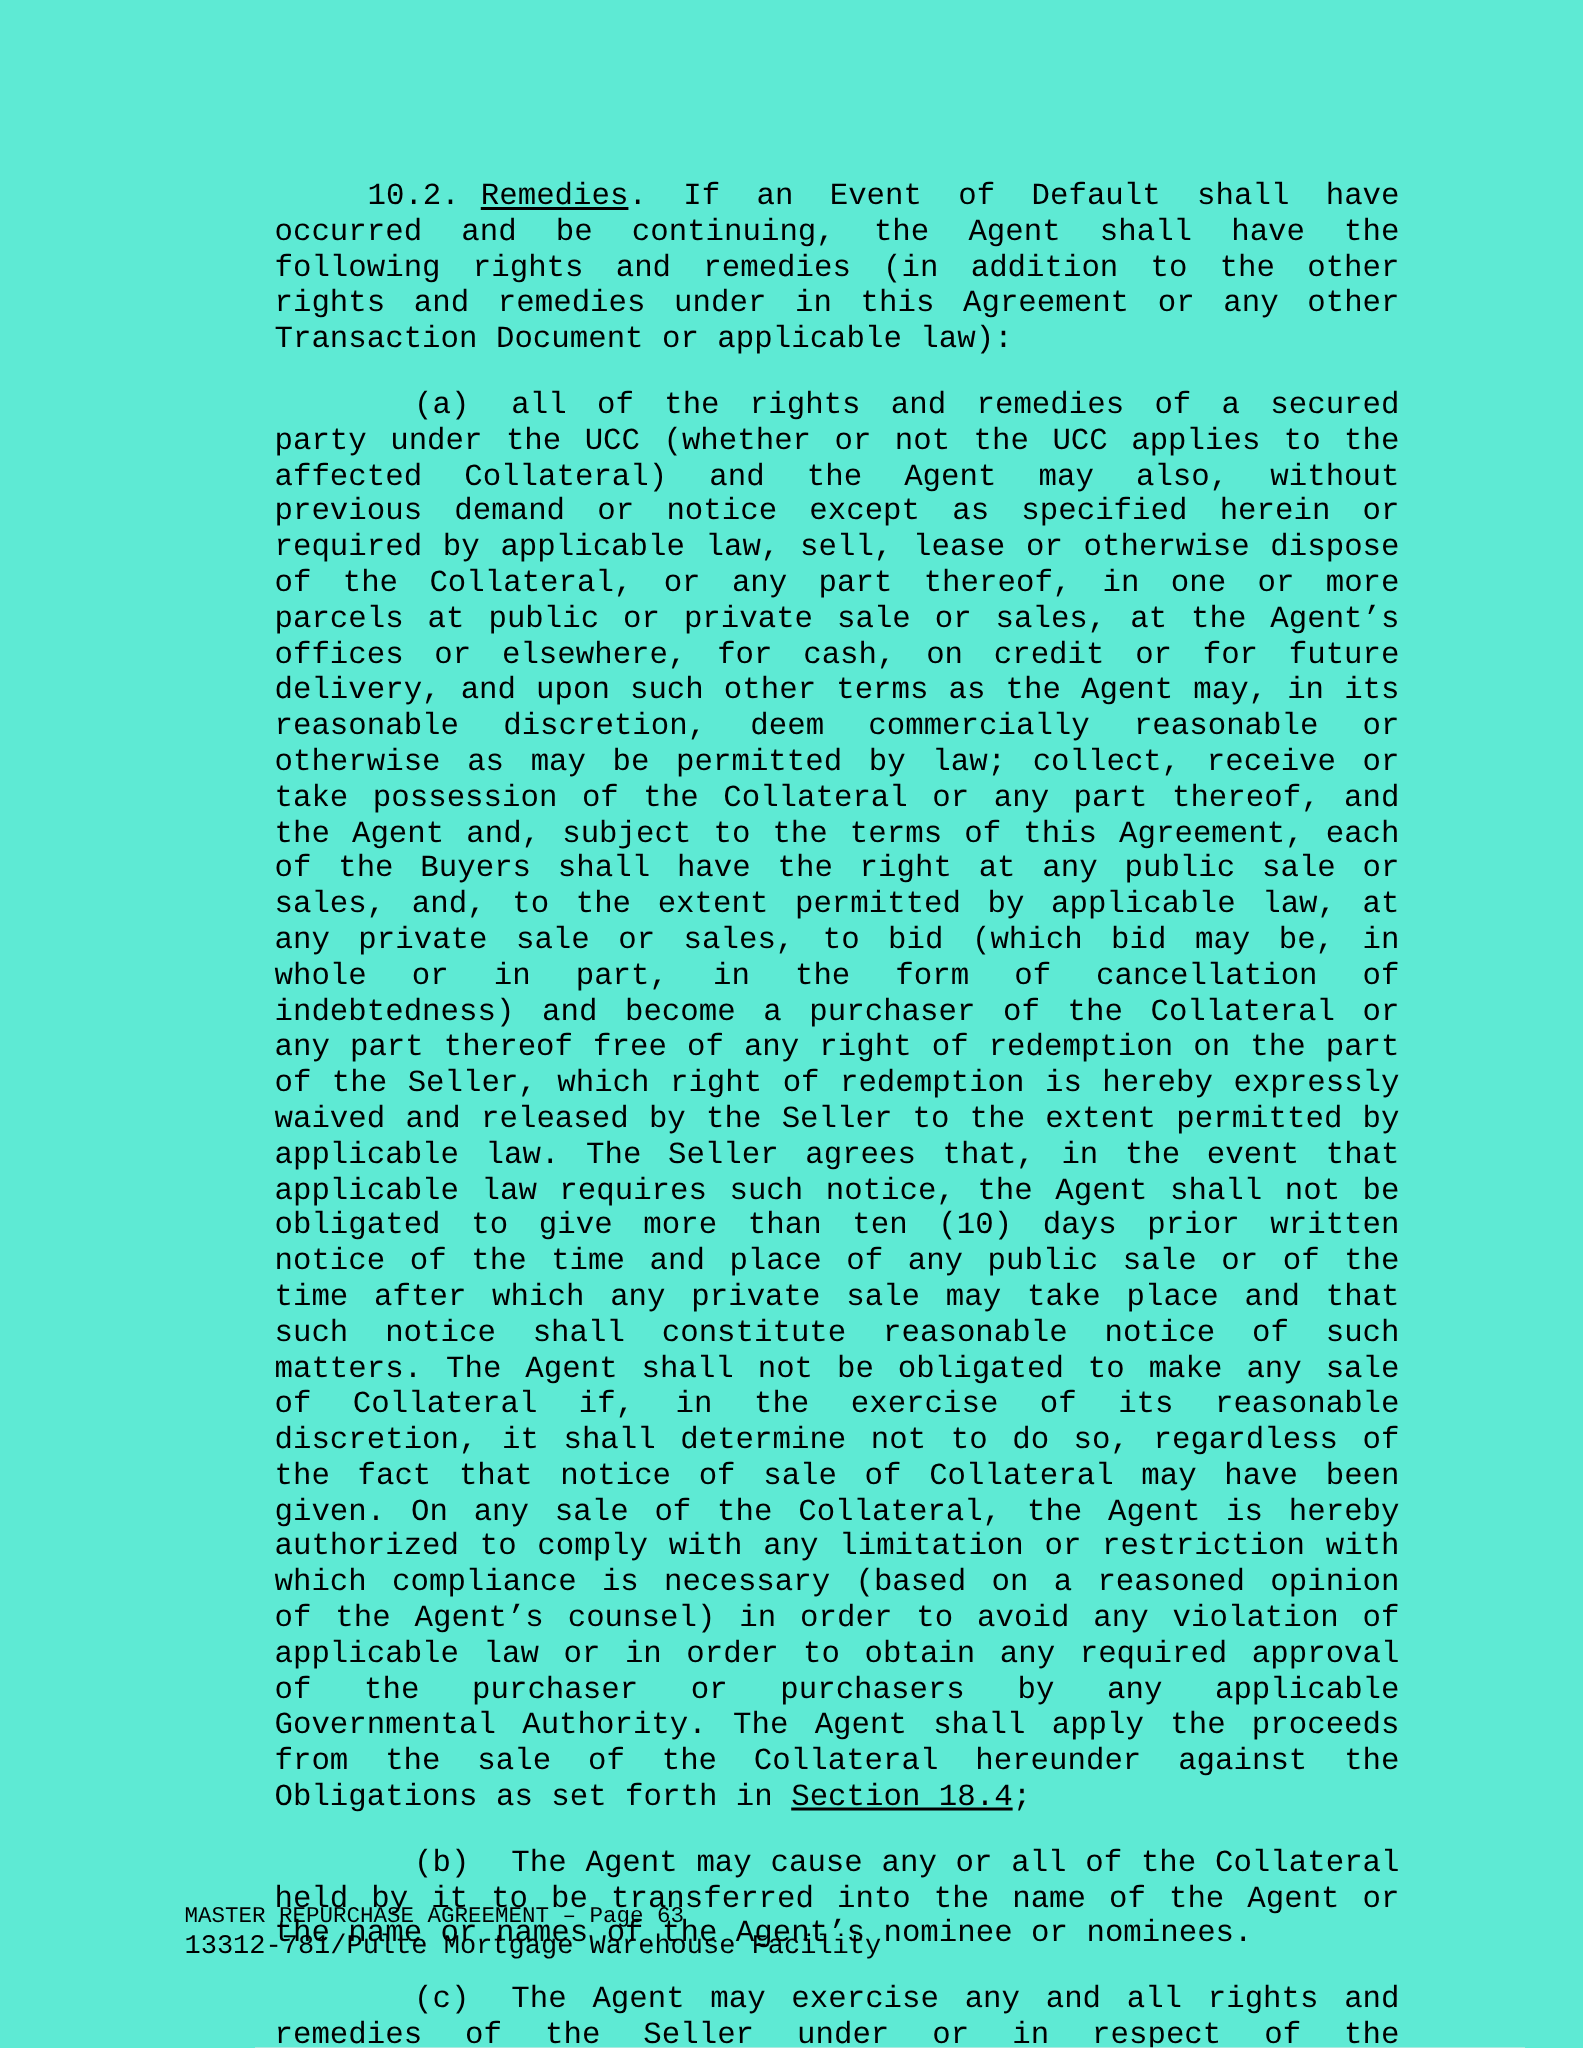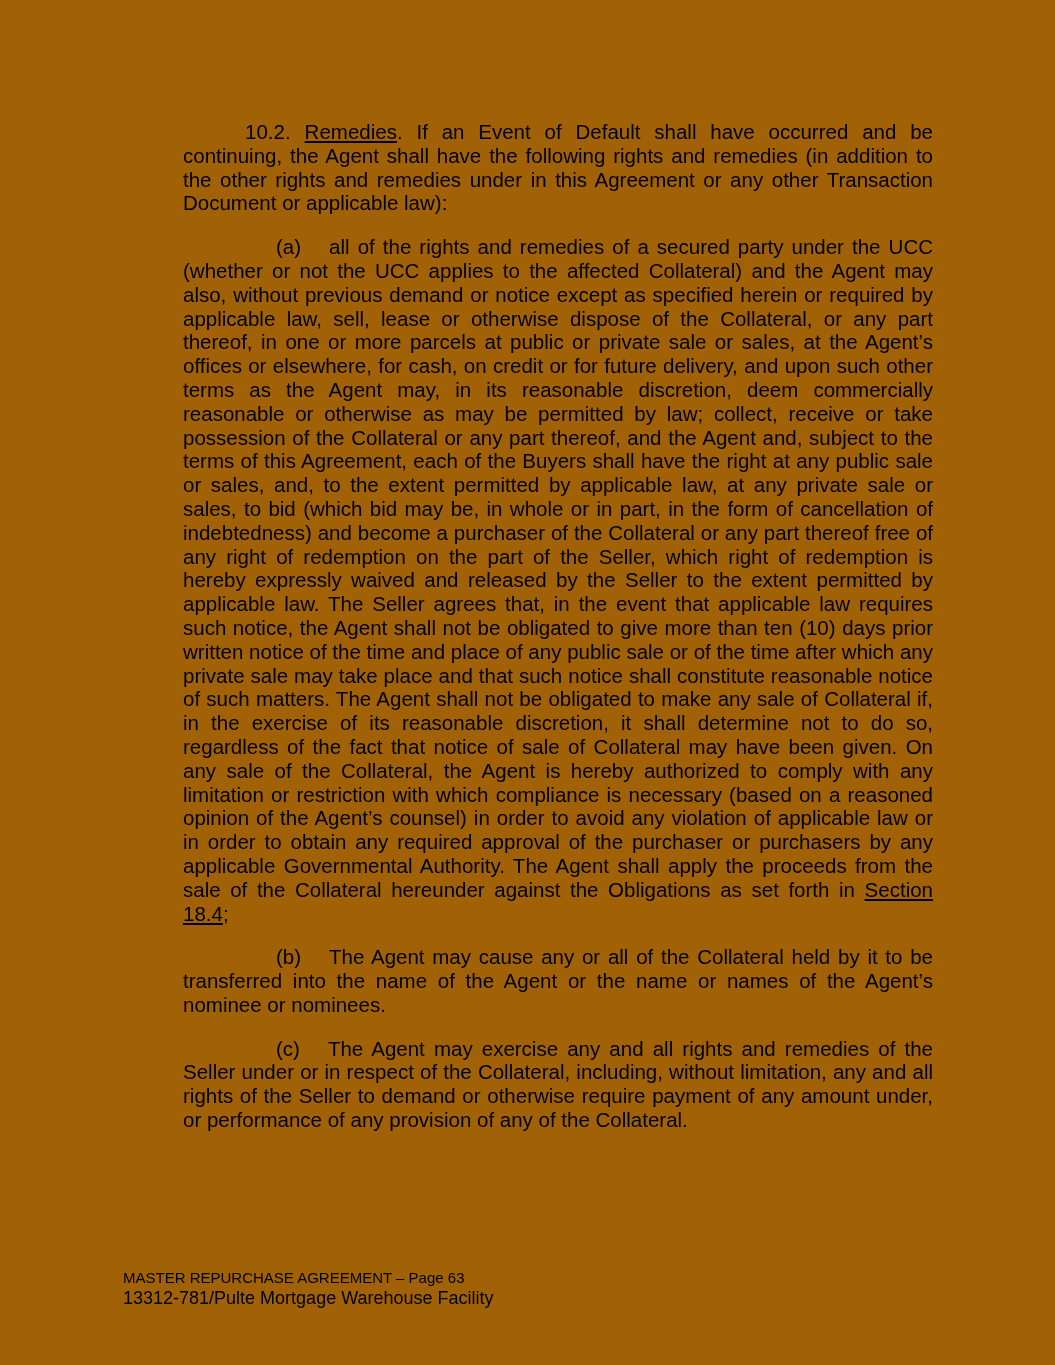--- a/index.html
+++ b/index.html
@@ -1,22 +1,22 @@
 <!DOCTYPE html>
 <html><head>
 <meta charset="utf-8">
 <style>
   * { margin:0; padding:0; box-sizing:border-box; }
   html, body { background:#e8e8e8; }
   .page {
     position:relative;
     width:1055px;
     height:1365px;
-    background:#a16207;
-    font-family:Liberation Sans, sans-serif;
+    background:#5eead4;
+    font-family:Liberation Mono, monospace;
     color:#000000;
     margin:0 auto;
     overflow:hidden;
   }
   .doc-body {
     position:absolute;
     left:183px;
     top:120px;
     width:750px;
   }

